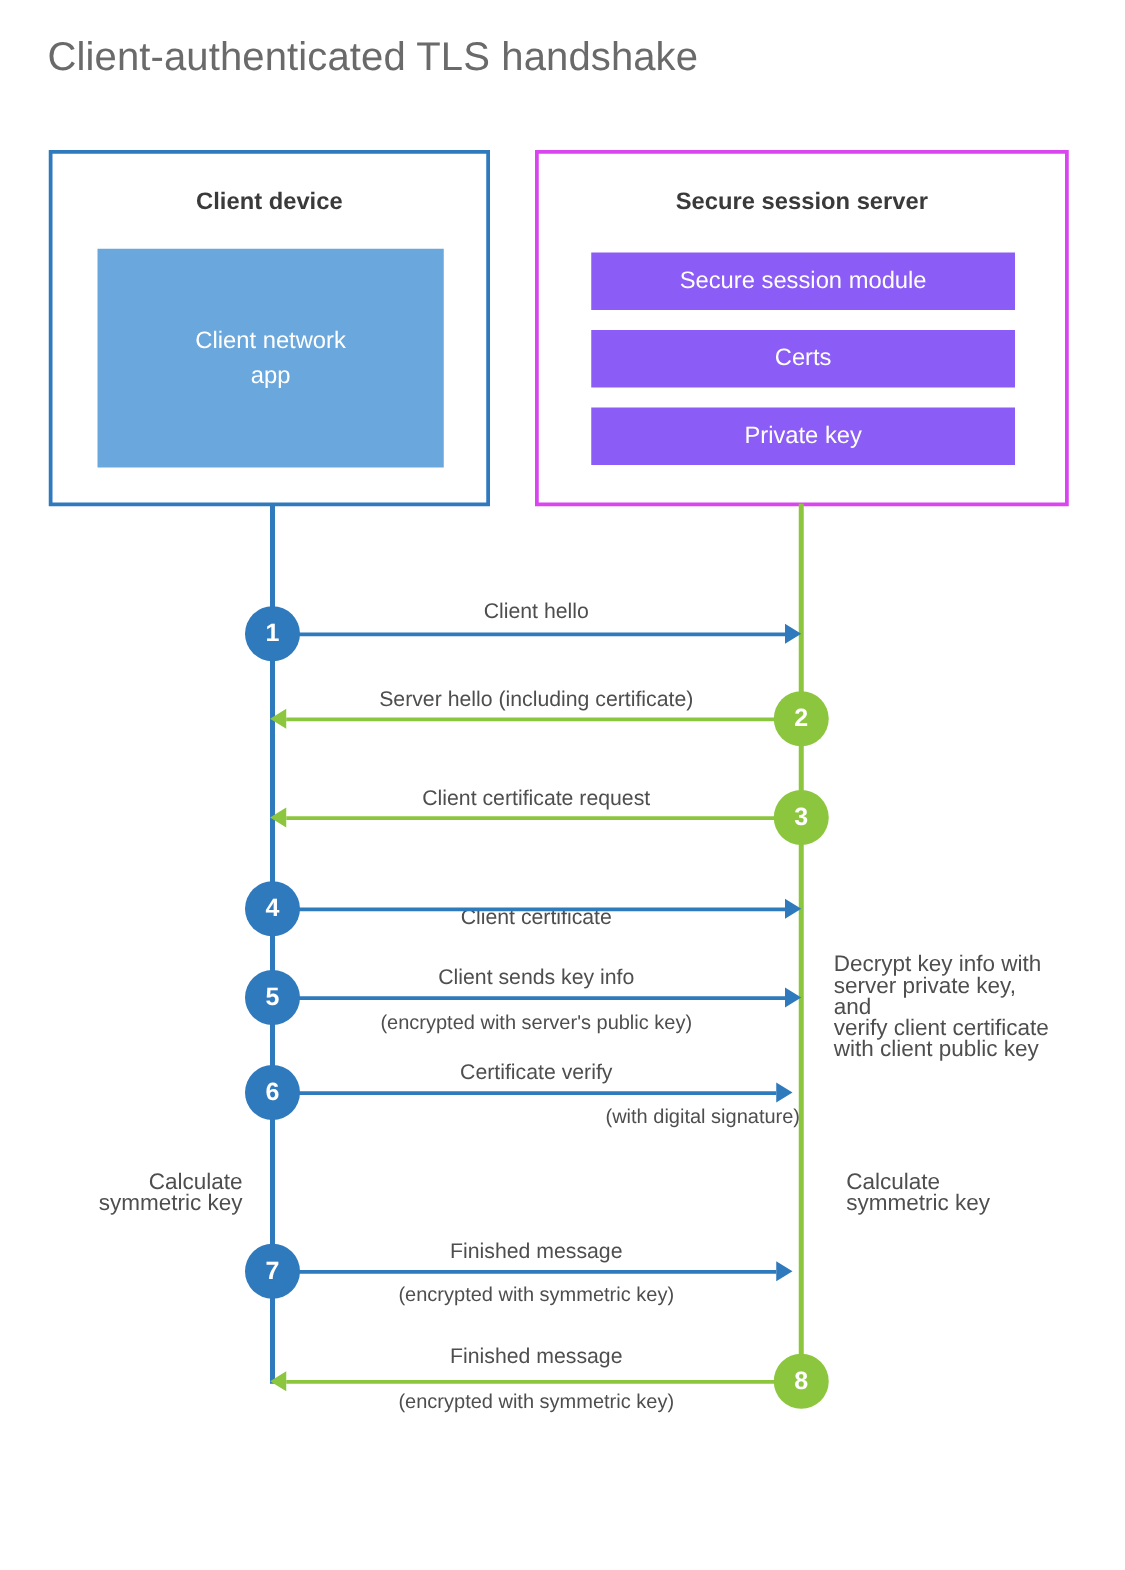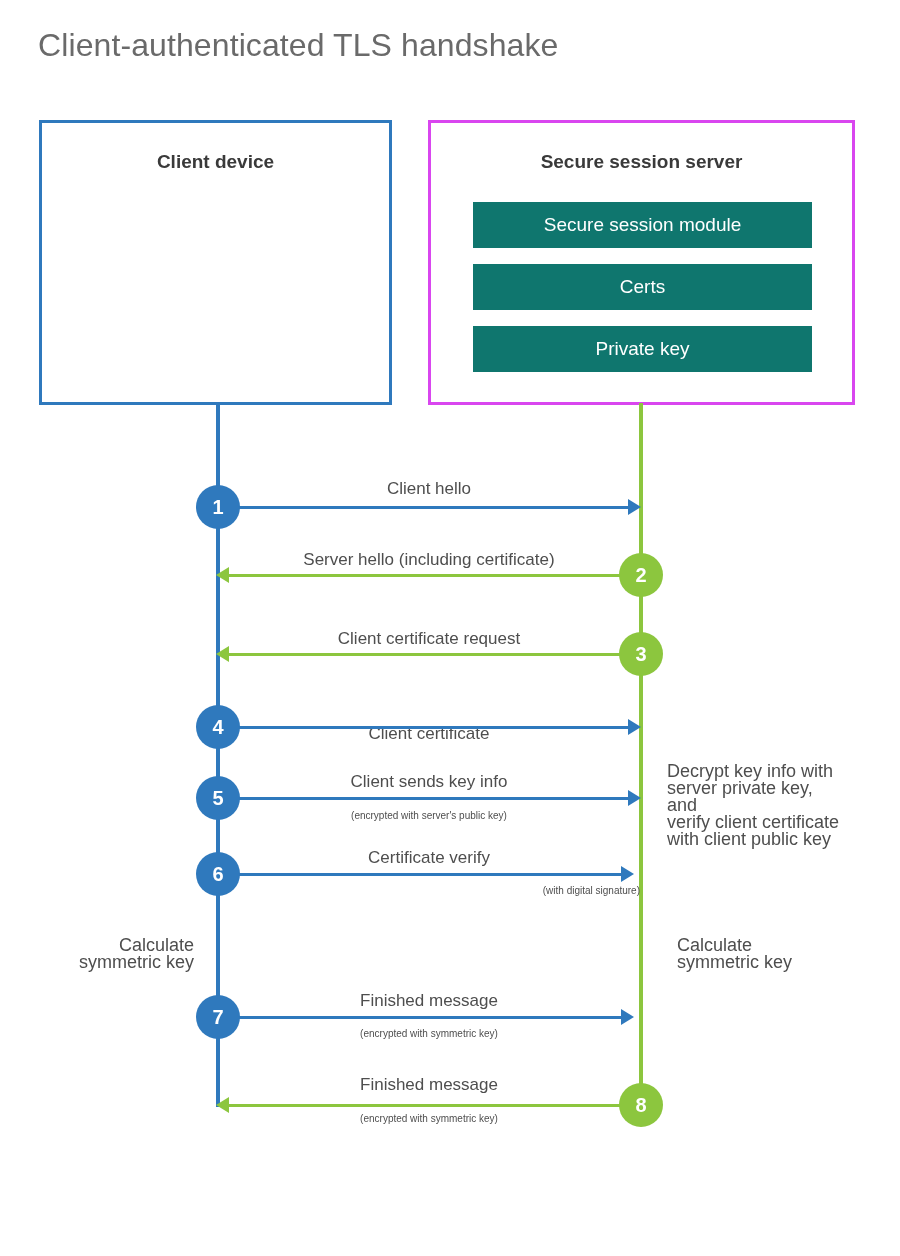--- a/index.html
+++ b/index.html
@@ -79,21 +79,21 @@
     font-weight: 400;
     white-space: pre-line;
   }
 
   
   .server-bar {
     position: absolute;
     left: 42px;
     width: 339px;
     height: 46px;
-    background: #0f766e;
+    background: #8b5cf6;
     display: flex;
     align-items: center;
     justify-content: center;
   }
   .server-bar-label {
     color: #ffffff;
     font-size: 19px;
     font-weight: 400;
   }
   #server-bar-0 { top: 79px; }
@@ -156,21 +156,21 @@
   .msg-label {
     position: absolute;
     text-align: center;
     font-size: 17px;
     color: #4e4e4e;
     white-space: nowrap;
   }
   .msg-sublabel {
     position: absolute;
     text-align: center;
-    font-size: 10px;
+    font-size: 16px;
     color: #4e4e4e;
     white-space: nowrap;
   }
 
   
   .side-note {
     position: absolute;
     font-size: 18px;
     line-height: 17px;
     color: #4e4e4e;
@@ -180,20 +180,24 @@
   #note-calc-client { left: 60px; top: 937px; width: 134px; text-align: right; }
   #note-calc-server { left: 677px; top: 937px; width: 170px; text-align: left; }
 </style>
 </head>
 <body>
 
 <div id="page-title">Client-authenticated TLS handshake</div>
 
 <div id="client-box" class="party-box">
   <div class="party-title">Client device</div>
+  <div id="client-app-block">
+    <div id="client-app-label">Client network
+app</div>
+  </div>
 </div>
 
 <div id="server-box" class="party-box">
   <div class="party-title">Secure session server</div>
   <div id="server-bar-0" class="server-bar">
     <span class="server-bar-label">Secure session module</span>
   </div>
   <div id="server-bar-1" class="server-bar">
     <span class="server-bar-label">Certs</span>
   </div>

